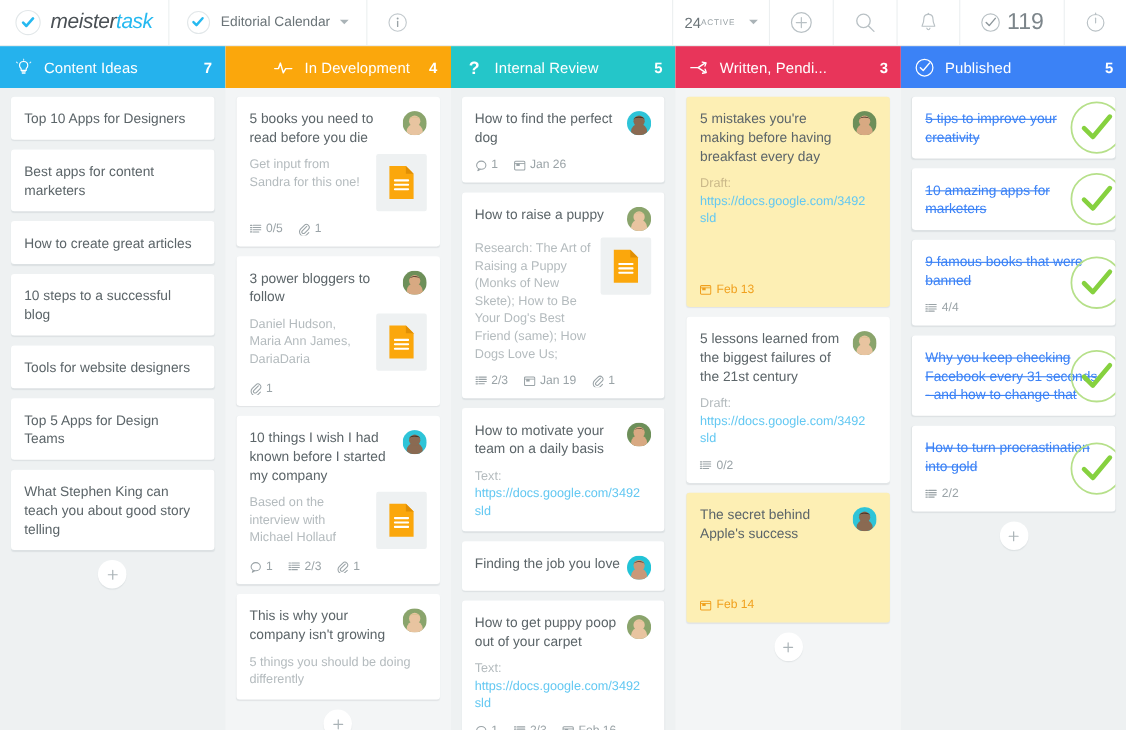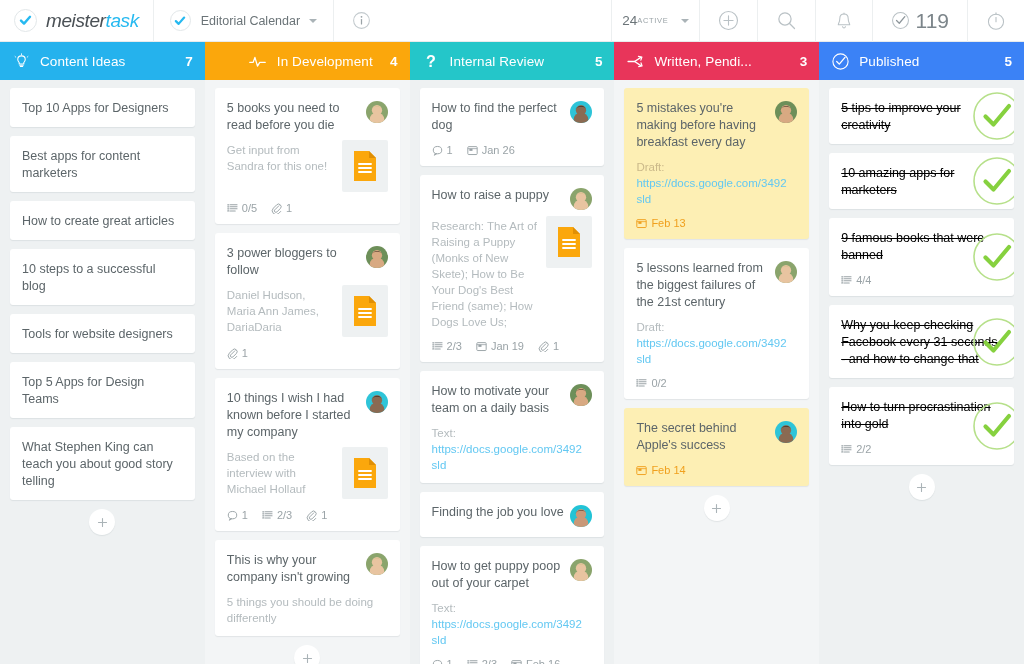--- a/index.html
+++ b/index.html
@@ -7,21 +7,21 @@
     width: 1024px; height: 664px;
     font-family: "Liberation Sans", sans-serif;
     background: #eef1f2;
     overflow: hidden;
   }
 
   
   .topbar {
     height: 42px; width: 1024px;
     background: #ffffff;
-    display: flex; align-items: center;
+    display: flex; align-items: flex-end;
     border-bottom: 1px solid #e8ebec;
   }
   .tb-logo { display: flex; align-items: center; padding: 0 14px 0 14px; height: 42px; }
   .logo-circle {
     width: 23px; height: 23px; border-radius: 50%;
     border: 1.5px solid #e2e7e9;
     display: flex; align-items: center; justify-content: center;
     margin-right: 9px;
   }
   .logo-text { font-size: 19px; font-style: italic; letter-spacing: -0.4px; }
@@ -82,21 +82,21 @@
     margin-bottom: 9px; padding: 12px 12px 10px 12px;
     box-shadow: 0 1px 1px rgba(70,90,100,0.10);
     position: relative; overflow: hidden;
   }
   .card.yellow { background: #fdefb4; }
   .card-top { display: flex; align-items: flex-start; }
   .card-title {
     font-size: 12.5px; color: #5c6569; line-height: 17px; flex: 1;
     padding-right: 4px;
   }
-  .card.done .card-title { color: #000000; text-decoration: line-through; }
+  .card.done .card-title { color: #3b82f6; text-decoration: line-through; }
   .avatar {
     width: 22px; height: 22px; border-radius: 50%; flex: none;
     margin-top: 1px; background-size: cover; overflow: hidden;
     position: relative;
   }
   .av-inner { width: 100%; height: 100%; }
 
   .card-body { display: flex; margin-top: 8px; }
   .card-desc {
     font-size: 11.5px; color: #b4bbbe; line-height: 16px; flex: 1;
@@ -107,21 +107,21 @@
   .card.yellow .card-desc .link { color: #63c8f2; }
   .thumb {
     width: 46px; height: 52px; background: #eef1f2; border-radius: 2px;
     flex: none; display: flex; align-items: center; justify-content: center;
     margin-top: -2px;
   }
 
   .card-foot { display: flex; align-items: center; margin-top: 10px; }
   .badge { display: flex; align-items: center; margin-right: 14px; font-size: 11px; color: #9aa3a7; }
   .badge svg { margin-right: 4px; }
-  .badge.due { color: #f5a623; }
+  .badge.due { color: #f5a623; margin-top: 40px; }
   .card.yellow .badge.due { color: #f0a01e; }
 
   .check-big {
     position: absolute; right: -10px; top: 50%; transform: translateY(-50%);
     width: 54px; height: 54px;
   }
 
   .add-btn {
     width: 26px; height: 26px; border-radius: 50%;
     background: #fff; margin: 2px auto 0 auto;

